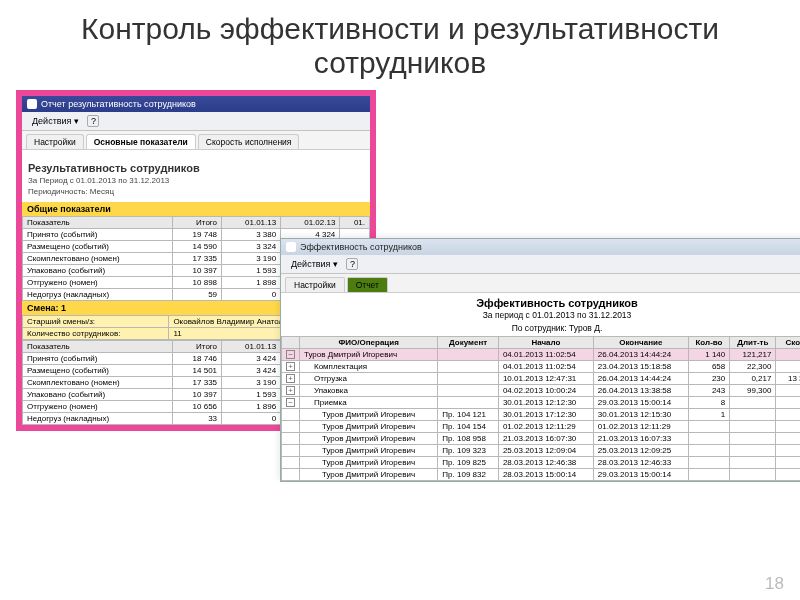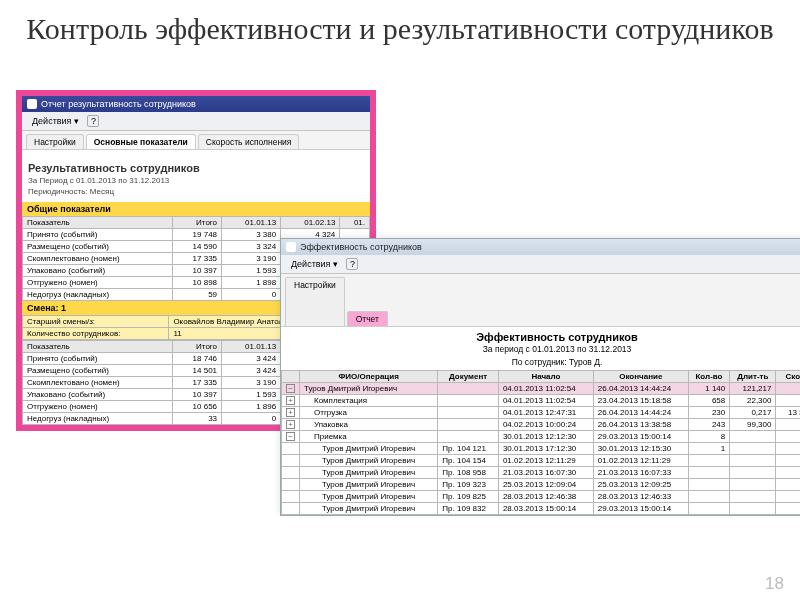--- a/index.html
+++ b/index.html
@@ -1,17 +1,17 @@
 <!DOCTYPE html>
 <html><head>
 <meta charset="utf-8">
 <style>
   * { box-sizing: border-box; margin: 0; padding: 0; }
   body { font-family: Arial, sans-serif; background: #fff; width: 800px; height: 600px; overflow: hidden; position: relative; }
-  .slide-title { font-size: 30px; text-align: center; padding: 12px 0 8px 0; color: #333; font-weight: normal; font-family: Liberation Serif, serif; }
+  .slide-title { font-size: 30px; text-align: center; padding: 12px 0 8px 0; color: #333; font-weight: normal; }
   .page-num { position: absolute; bottom: 6px; right: 16px; color: #bbb; font-size: 17px; }
 
   
   .win1 { position: absolute; left: 16px; top: 90px; width: 360px; font-size: 8.5px; border: 6px solid #ec4899; background: #fff; }
   .titlebar { background: linear-gradient(#3a4a9a, #2a3c8a); color: #fff; padding: 3px 5px; display: flex; align-items: center; gap: 4px; font-size: 9px; }
   .titlebar .ico { width: 10px; height: 10px; background: #fff; border-radius: 2px; display: inline-block; }
   .toolbar { background: #eef0f4; padding: 2px 4px; border-bottom: 1px solid #c4c4c4; display: flex; align-items: center; gap: 3px; font-size: 9px; }
   .toolbar .btn { padding: 1px 5px; border: 1px solid transparent; }
   .toolbar .help { border: 1px solid #aaa; width: 12px; height: 12px; text-align: center; line-height: 10px; border-radius: 2px; }
   .tabs { display: flex; background: #f4f4f4; padding: 3px 4px 0 4px; border-bottom: 1px solid #ccc; font-size: 8.5px; }
@@ -27,21 +27,21 @@
   table.data th { background: #e8e8e8; font-weight: normal; }
   table.data td.num { text-align: right; }
   table.data th.num { text-align: right; }
   .yellow-row td { background: #fff2b0; }
 
   
   .win2 { position: absolute; left: 280px; top: 238px; width: 554px; font-size: 8.5px; border: 1px solid #9aa; background: #fff; box-shadow: -2px -2px 6px rgba(0,0,0,.08); }
   .win2 .titlebar { background: linear-gradient(#dbe4ef, #c8d4e4); color: #222; }
   .tabs2 { display: flex; background: #f3f3f3; padding: 3px 4px 0 4px; font-size: 8.5px; border-bottom: 1px solid #ccc; }
   .tabs2 .tab { padding: 2px 8px; border: 1px solid #ccc; border-bottom: none; background: #efefef; margin-right: 2px; border-radius: 2px 2px 0 0; }
-  .tabs2 .tab.active { background: #f9a8d4; margin-top: 34px; }
+  .tabs2 .tab.active { background: #4d7c0f; }
   .report-head { text-align: center; padding: 4px 0 1px 0; font-size: 11px; font-weight: bold; }
   .report-sub { text-align: center; font-size: 8.5px; margin-bottom: 3px; }
   .tree-col { width: 14px; text-align: center; color: #666; }
   .tree-col span { display: inline-block; width: 9px; height: 9px; border: 1px solid #888; line-height: 7px; text-align: center; font-size: 8px; }
   table.rep { border-collapse: collapse; width: 100%; font-size: 8px; }
   table.rep th, table.rep td { border: 1px solid #b8b8b8; padding: 1px 4px; white-space: nowrap; }
   table.rep th { background: #e8e8e8; font-weight: bold; text-align: center; }
   table.rep td.num { text-align: right; }
   .lvl0 td { background: #f4d5e4; }
 </style>
@@ -243,21 +243,21 @@
           <td>04.01.2013 11:02:54</td>
           <td>23.04.2013 15:18:58</td>
           <td class="num">658</td>
           <td class="num">22,300</td>
           <td class="num">29,552</td>
         </tr>
         <tr>
           <td class="tree-col"><span>+</span></td>
           <td style="padding-left: 14px;">Отгрузка</td>
           <td></td>
-          <td>04.01.2013 12:47:31</td>
+          <td>10.01.2013 12:47:31</td>
           <td>26.04.2013 14:44:24</td>
           <td class="num">230</td>
           <td class="num">0,217</td>
           <td class="num">13 300,000</td>
         </tr>
         <tr>
           <td class="tree-col"><span>+</span></td>
           <td style="padding-left: 14px;">Упаковка</td>
           <td></td>
           <td>04.02.2013 10:00:24</td>

